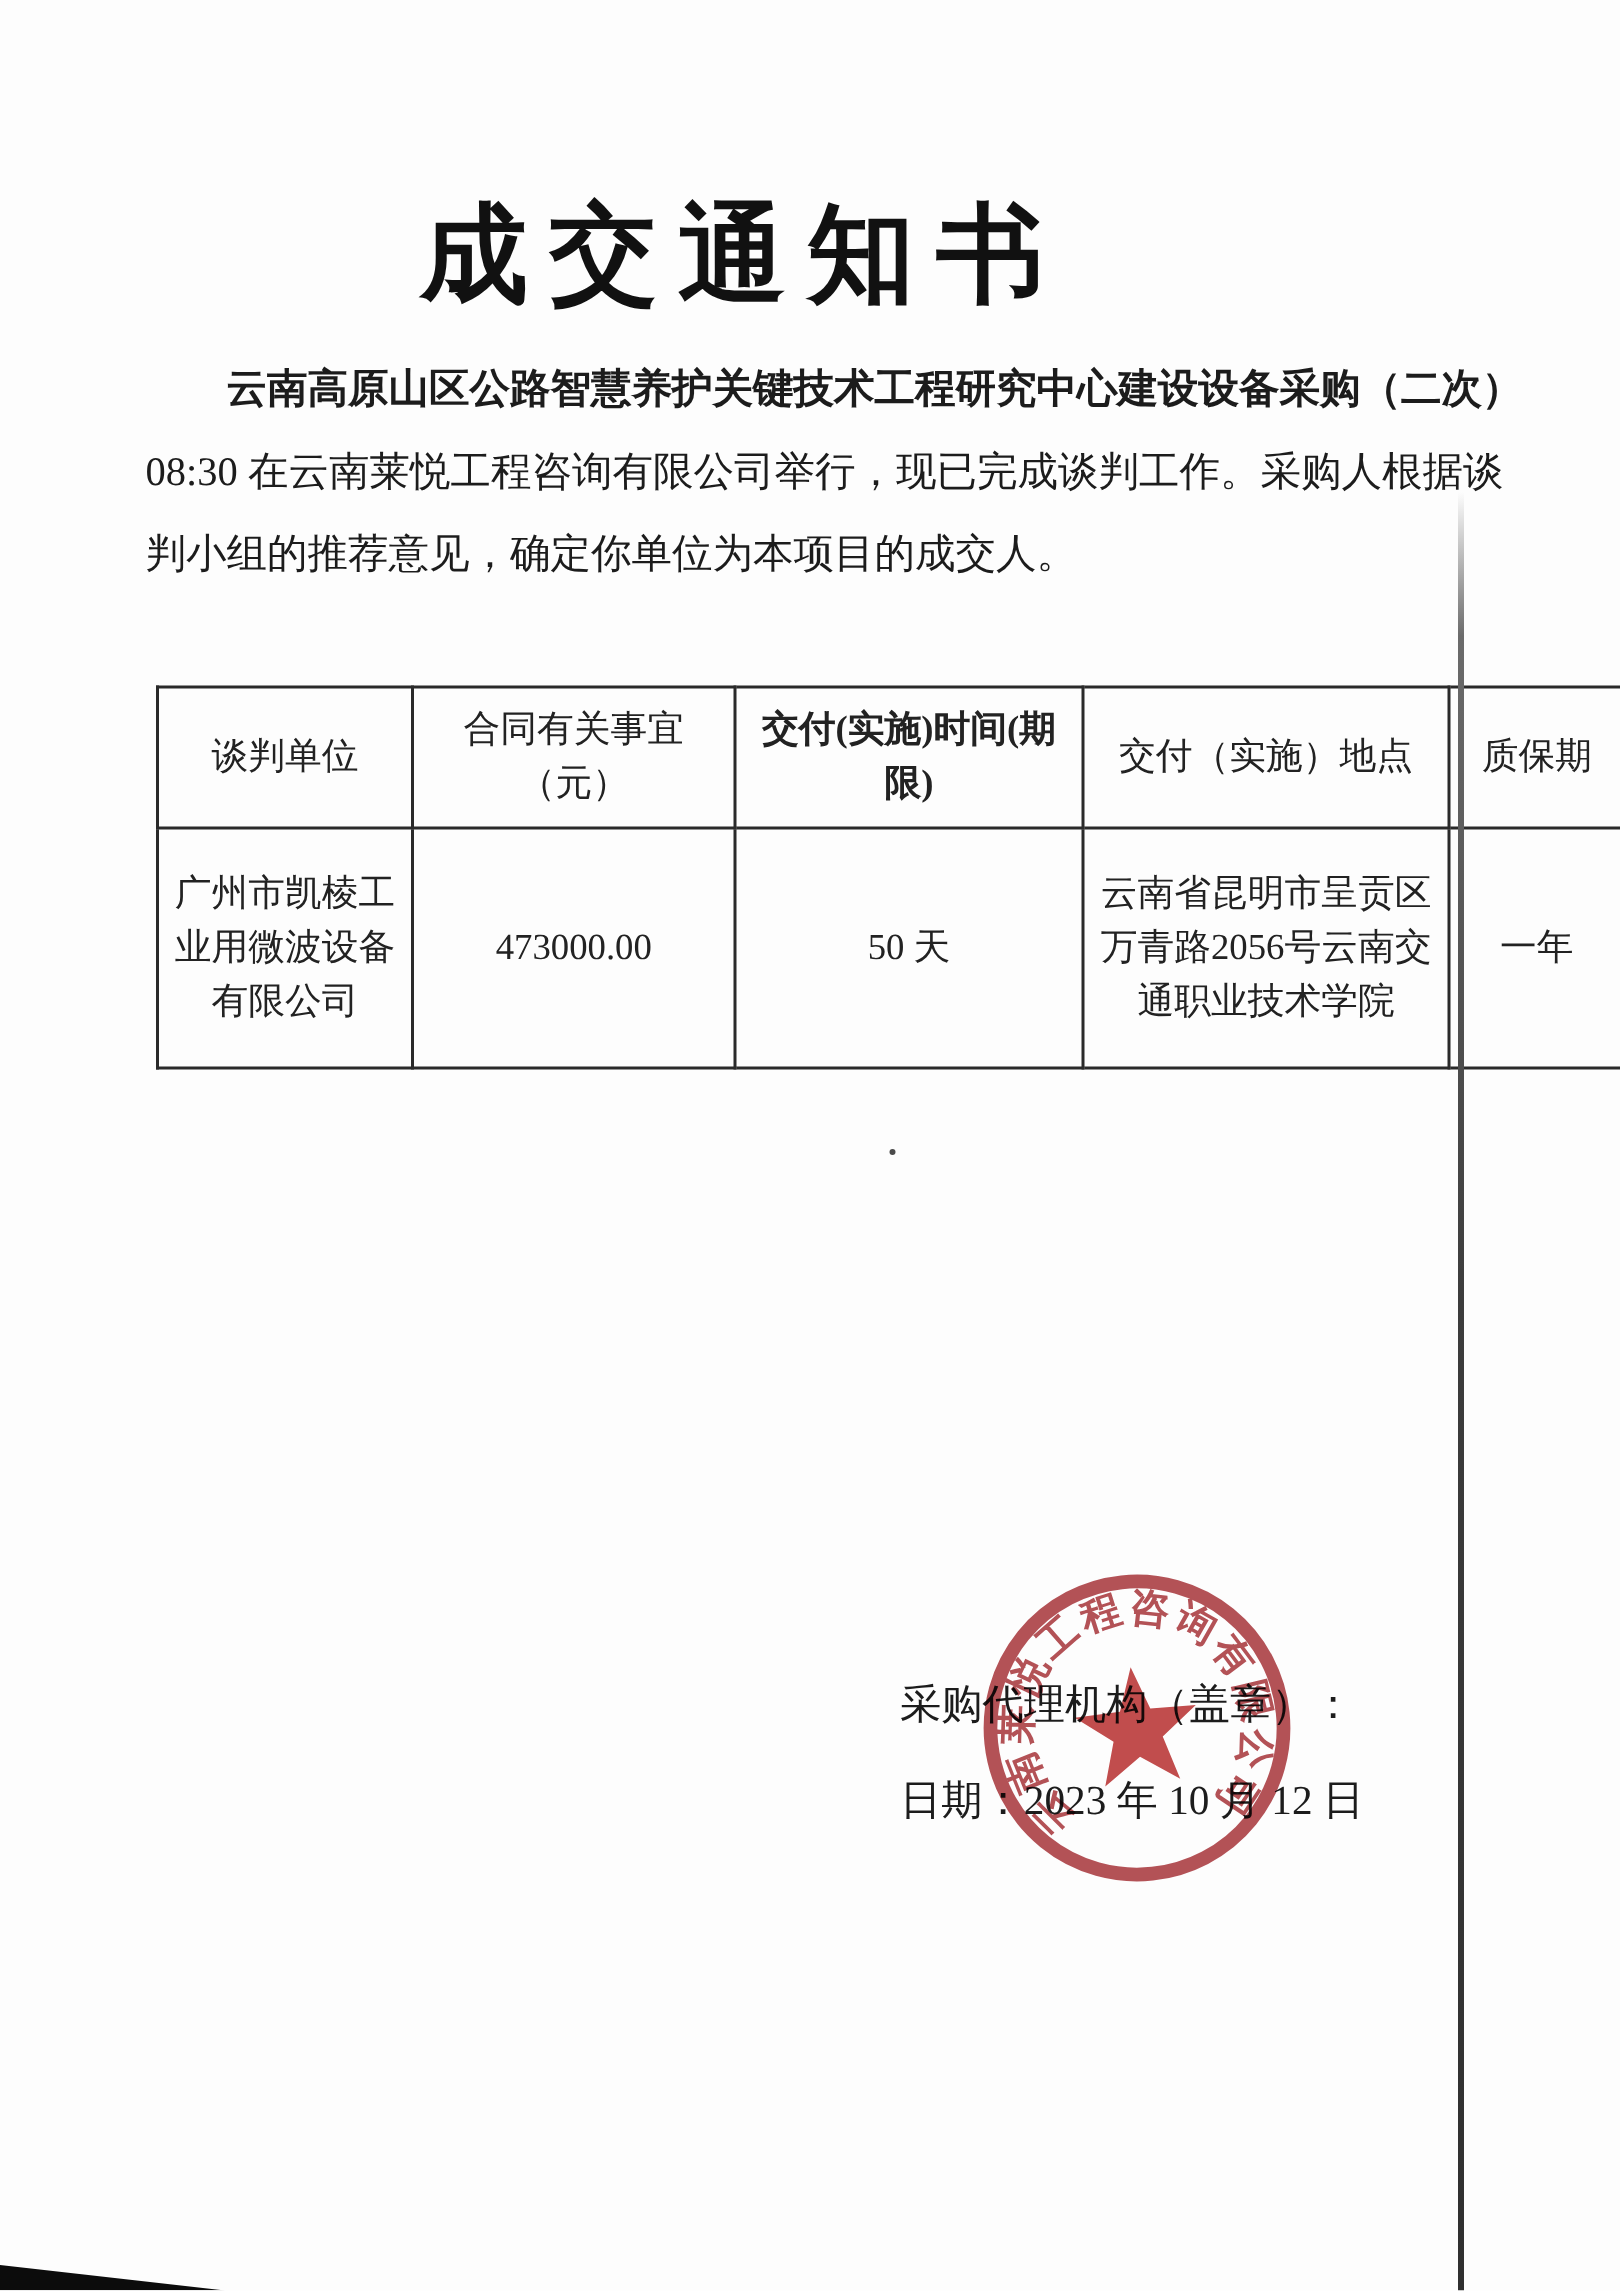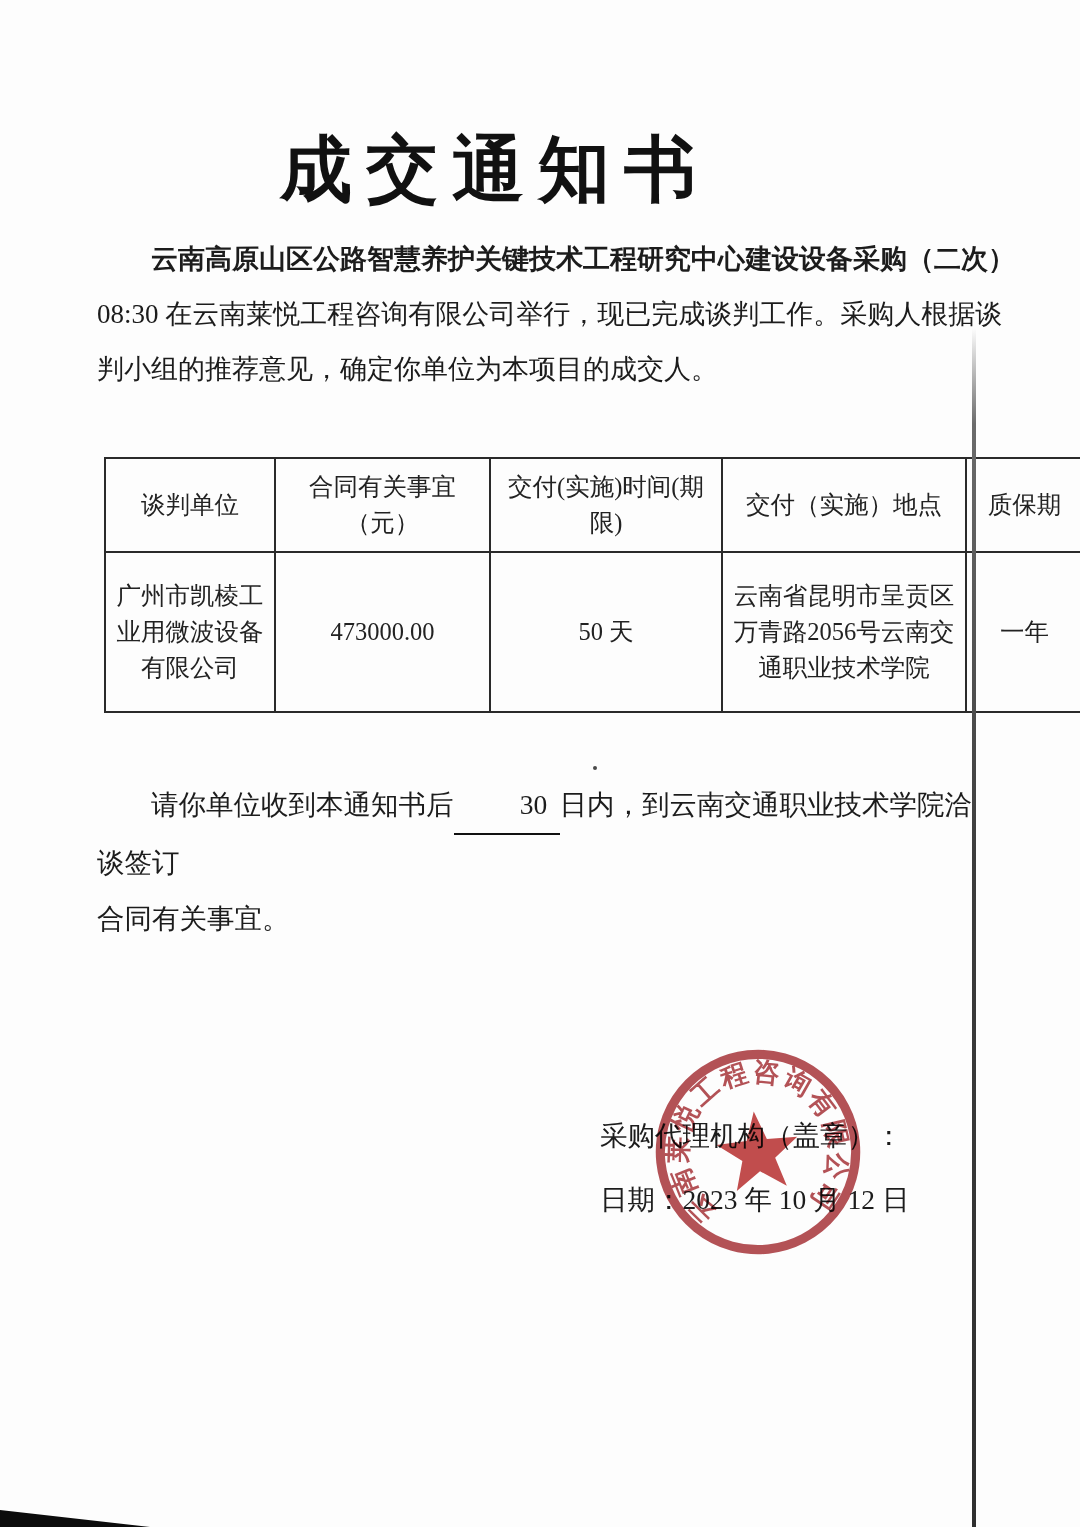--- a/index.html
+++ b/index.html
@@ -43,21 +43,21 @@
   table.award td {
     border: 2.5px solid #2a2a2a;
     text-align: center; vertical-align: middle;
     font-size: 24.5px; line-height: 36px;
     padding: 4px 10px;
     white-space: pre-line;
     color: #222;
   }
   table.award tr.hdr td { height: 84px; }
   table.award tr.data td { height: 150px; }
-  .c1 { width: 148px; } .c2 { width: 193px; } .c3 { width: 210px; }
+  .c1 { width: 148px; } .c2 { width: 193px; } .c3 { width: 210px; font-weight: bold; }
   .c4 { width: 222px; } .c5 { width: 95px; }
 
   
   .notice { margin-top: 64px; font-size: 27.5px; line-height: 56px; }
   .days-underline {
     display: inline-block; min-width: 98px; text-align: center;
     border-bottom: 2.5px solid #111; padding: 0 4px 0 4px;
   }
 
   
@@ -119,26 +119,20 @@
       <tr class="data">
         <td>广州市凯棱工业用微波设备有限公司</td>
         <td>473000.00</td>
         <td>50 天</td>
         <td>云南省昆明市呈贡区万青路2056号云南交通职业技术学院</td>
         <td>一年</td>
       </tr>
     </tbody>
       </table>
 
-    <div class="notice">
-      <div class="indent">
-        <span>请你单位收到本通知书后</span><span class="days-underline">30</span><span>日内，到云南交通职业技术学院洽谈签订</span>
-      </div>
-      <div>合同有关事宜。</div>
-    </div>
 
   </div>
 
   <div class="sign-block">
     <div class="sign-line">采购代理机构（盖章）：</div>
     <div class="sign-line">日期：2023 年 10 月 12 日</div>
   </div>
 
   <svg class="stamp" viewBox="0 0 230 230" xmlns="http://www.w3.org/2000/svg">
     <g transform="rotate(-6 115 115)">

